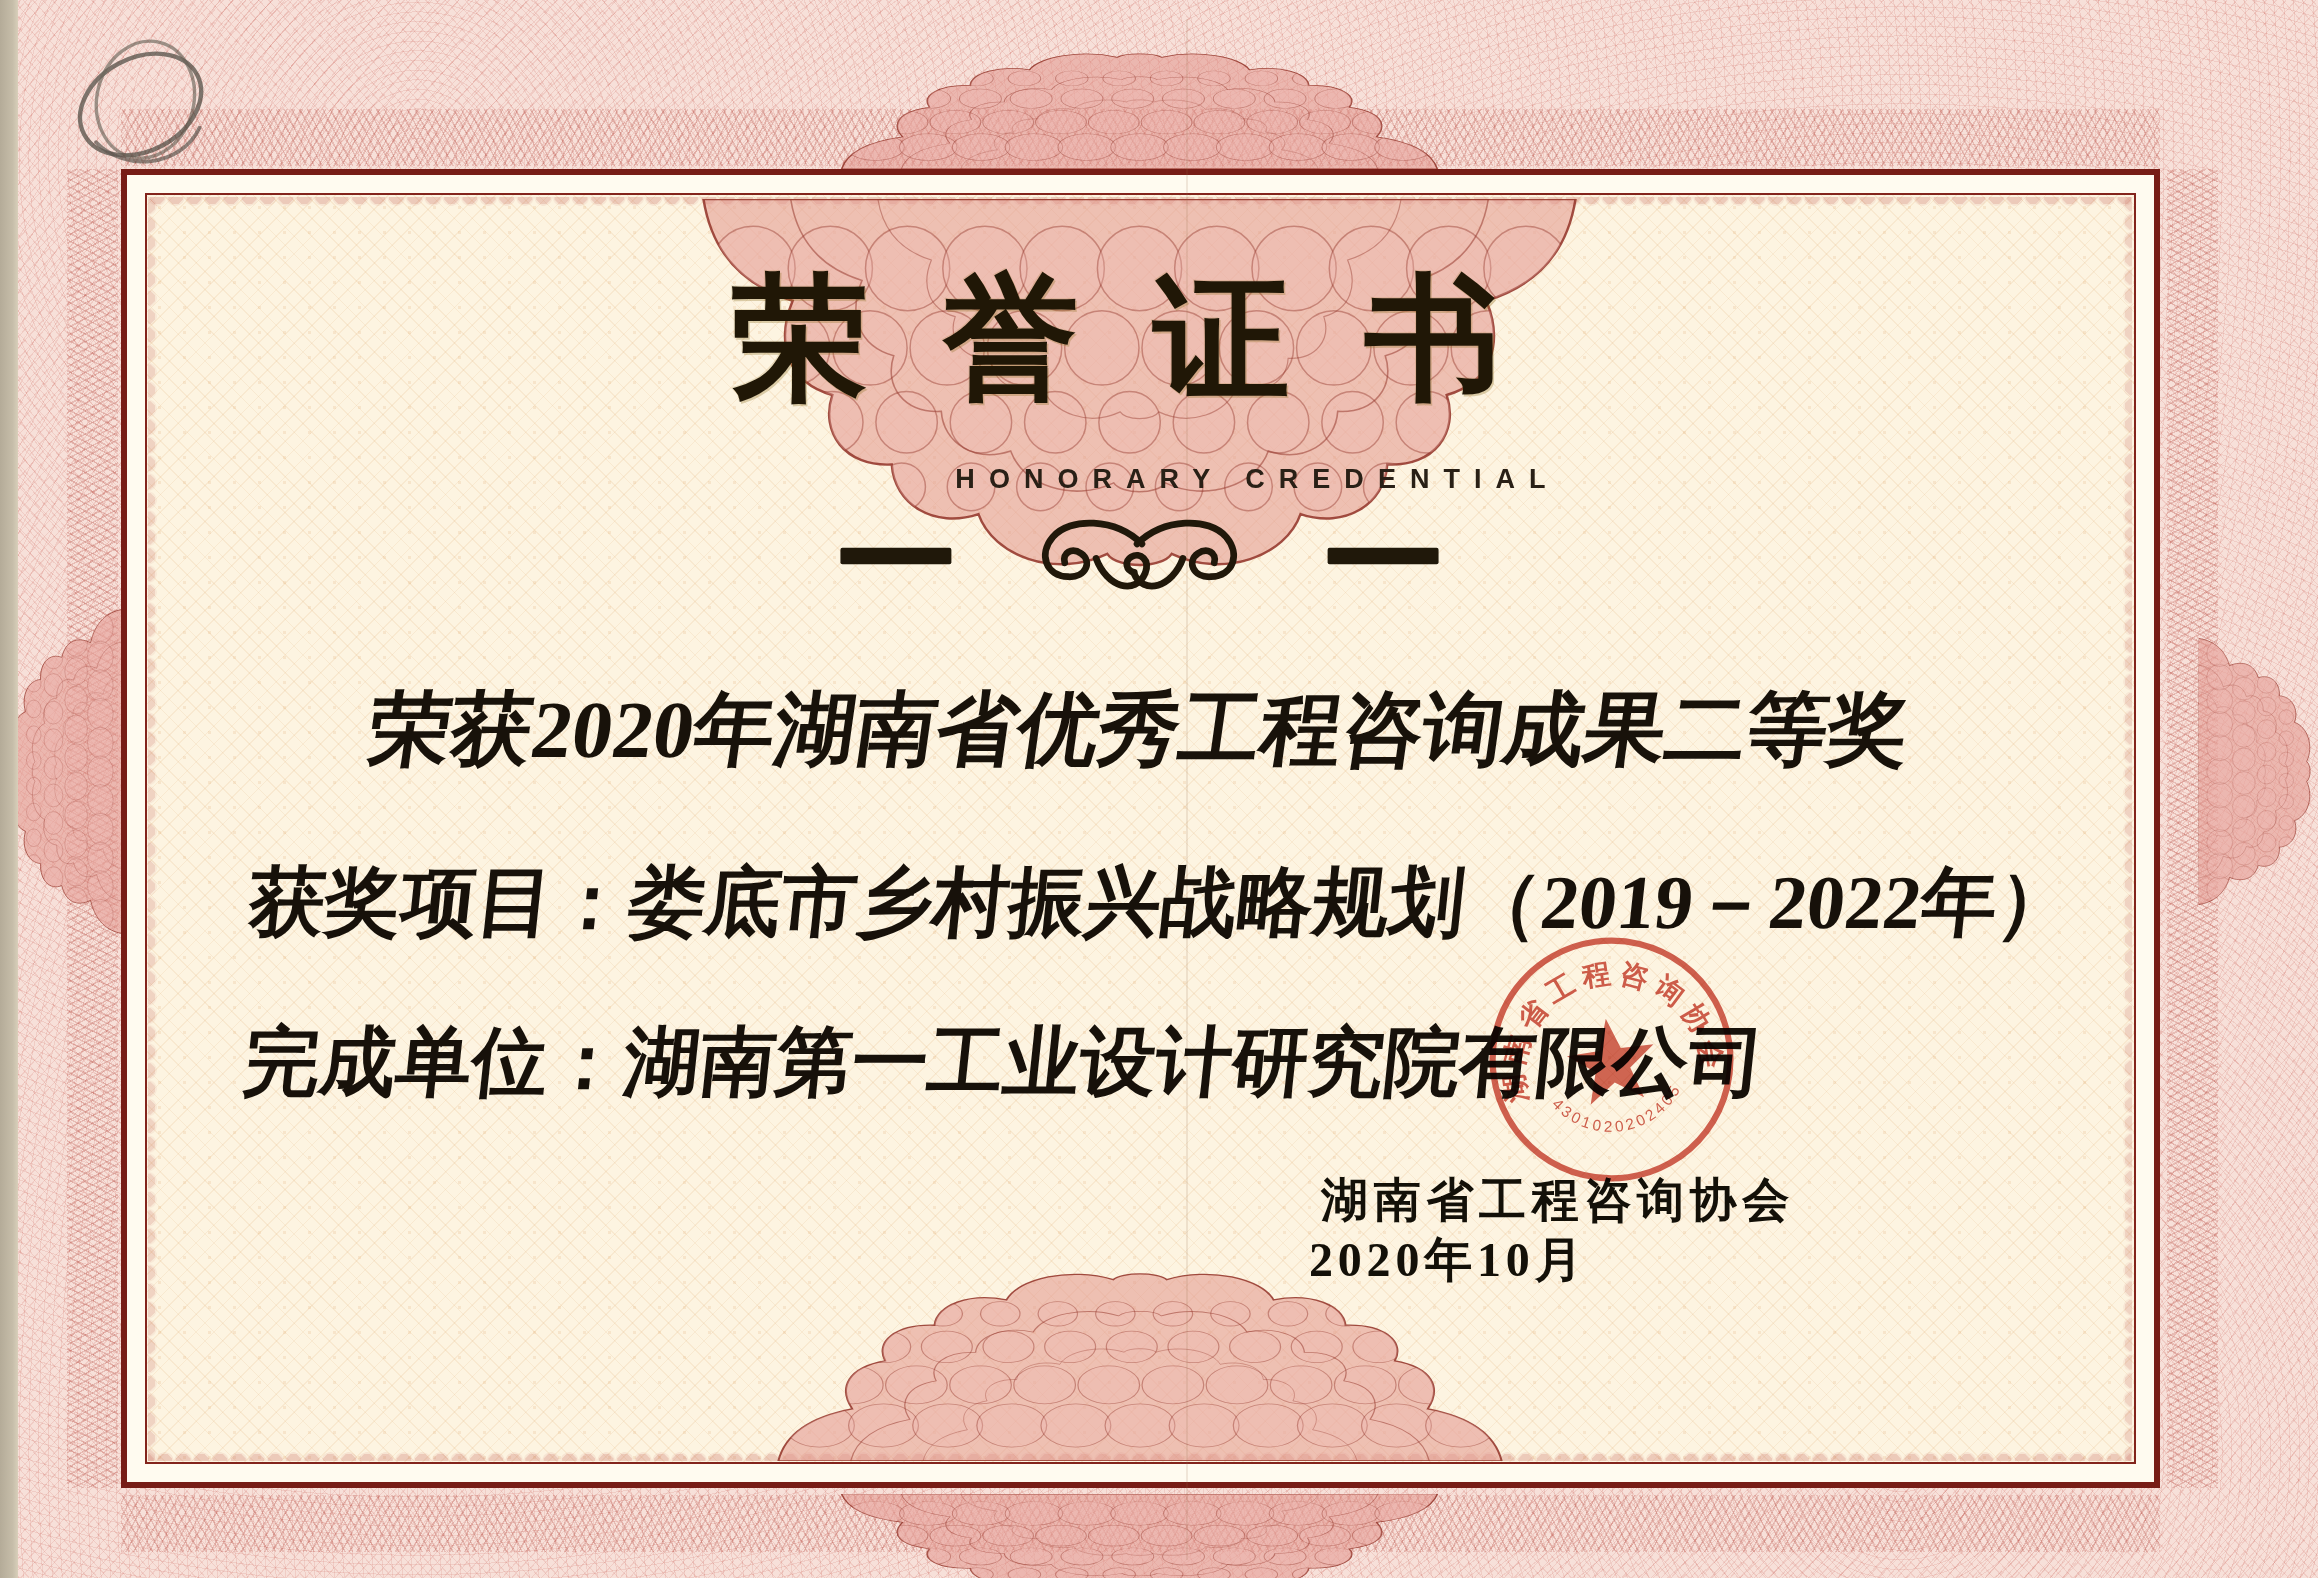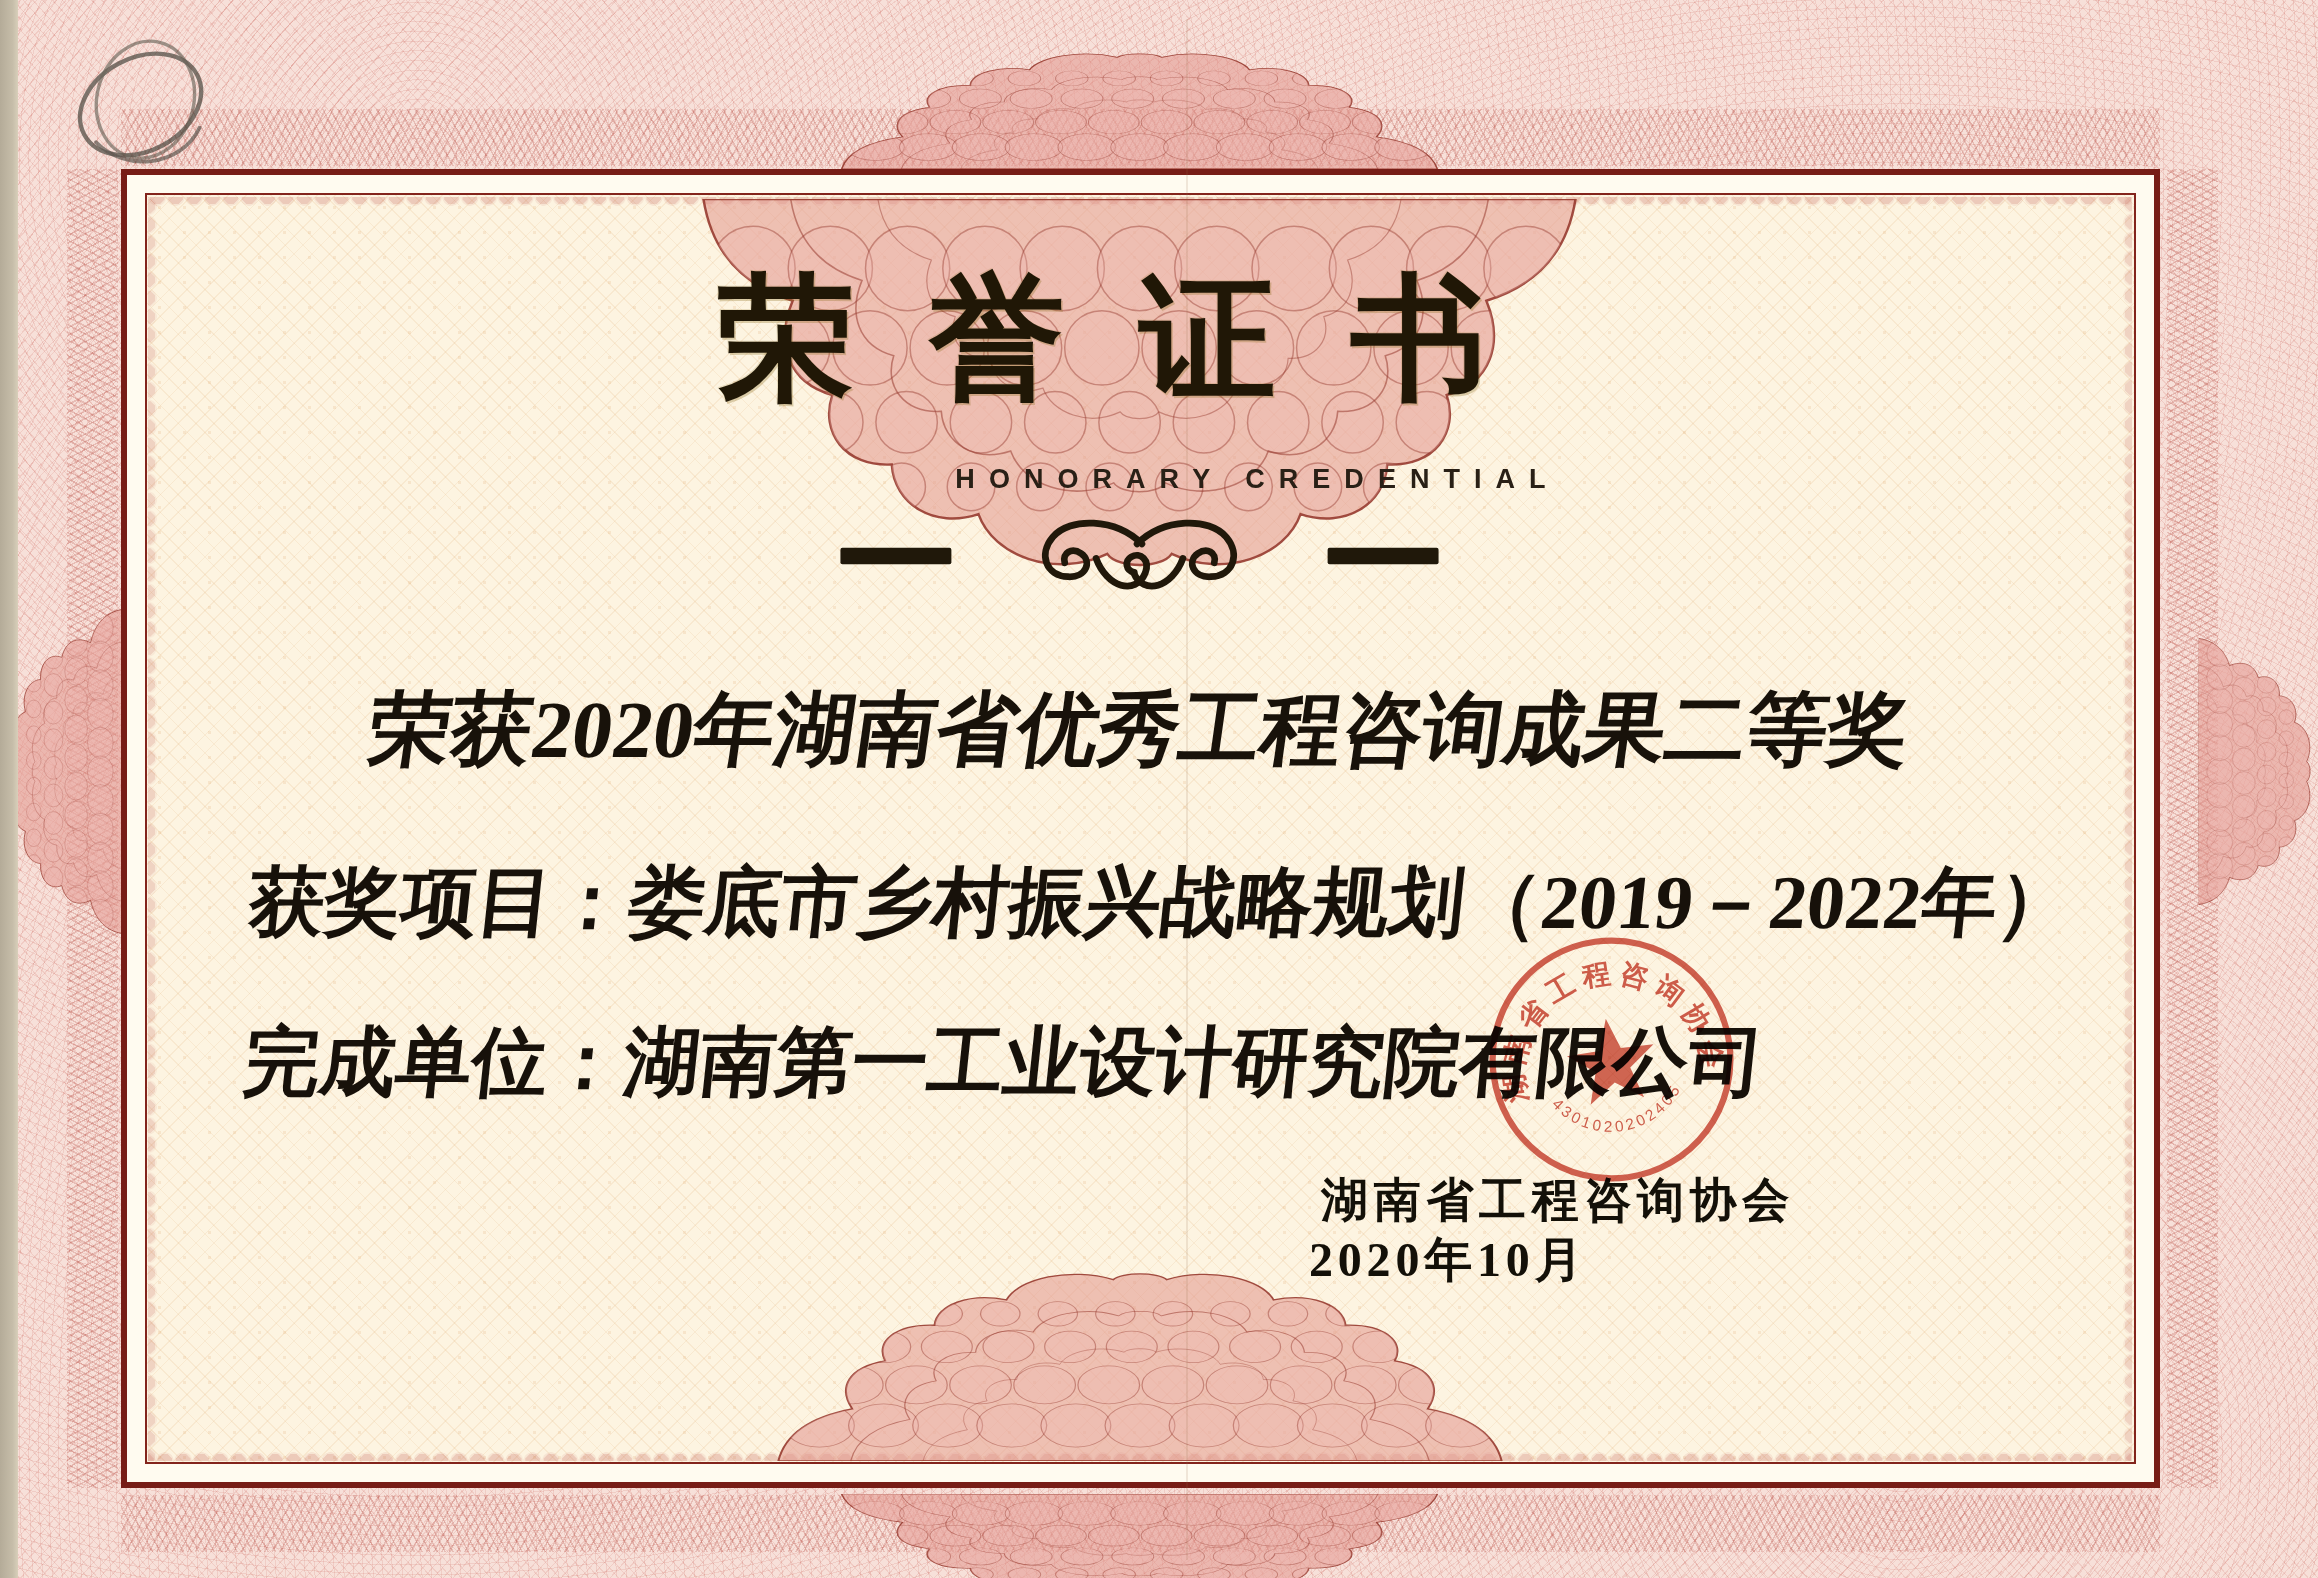--- a/index.html
+++ b/index.html
@@ -78,20 +78,21 @@
 
   .seam{position:absolute;left:1186px;top:19.3px;bottom:19.3px;width:1.5px;
         background:rgba(146,104,70,.14);z-index:4;}
 
   .txt{position:absolute;z-index:5;white-space:nowrap;color:#14100a;}
   .title{
     left:148px;width:1983px;top:268px;text-align:center;
     font-size:136px;font-weight:bold;letter-spacing:.55em;line-height:1.05;
     color:#20170637;color:#201706;
     text-shadow:1.5px 1.5px 0 rgba(138,109,31,.30), -1px -1px 0 rgba(138,109,31,.18);
+    padding-left:14px;
   }
   .subtitle{
     left:148px;width:2219px;top:444px;text-align:center;
     font-family:"Liberation Sans","DejaVu Sans",sans-serif;
     font-size:27px;font-weight:bold;letter-spacing:.52em;color:#292016;margin-top:20px;
   }
   .flourish-row{position:absolute;left:148px;width:1983px;top:514px;text-align:center;z-index:5;}
   .flourish-row svg{display:inline-block;}
   .award{
     left:148px;width:1983px;top:676px;text-align:center;

